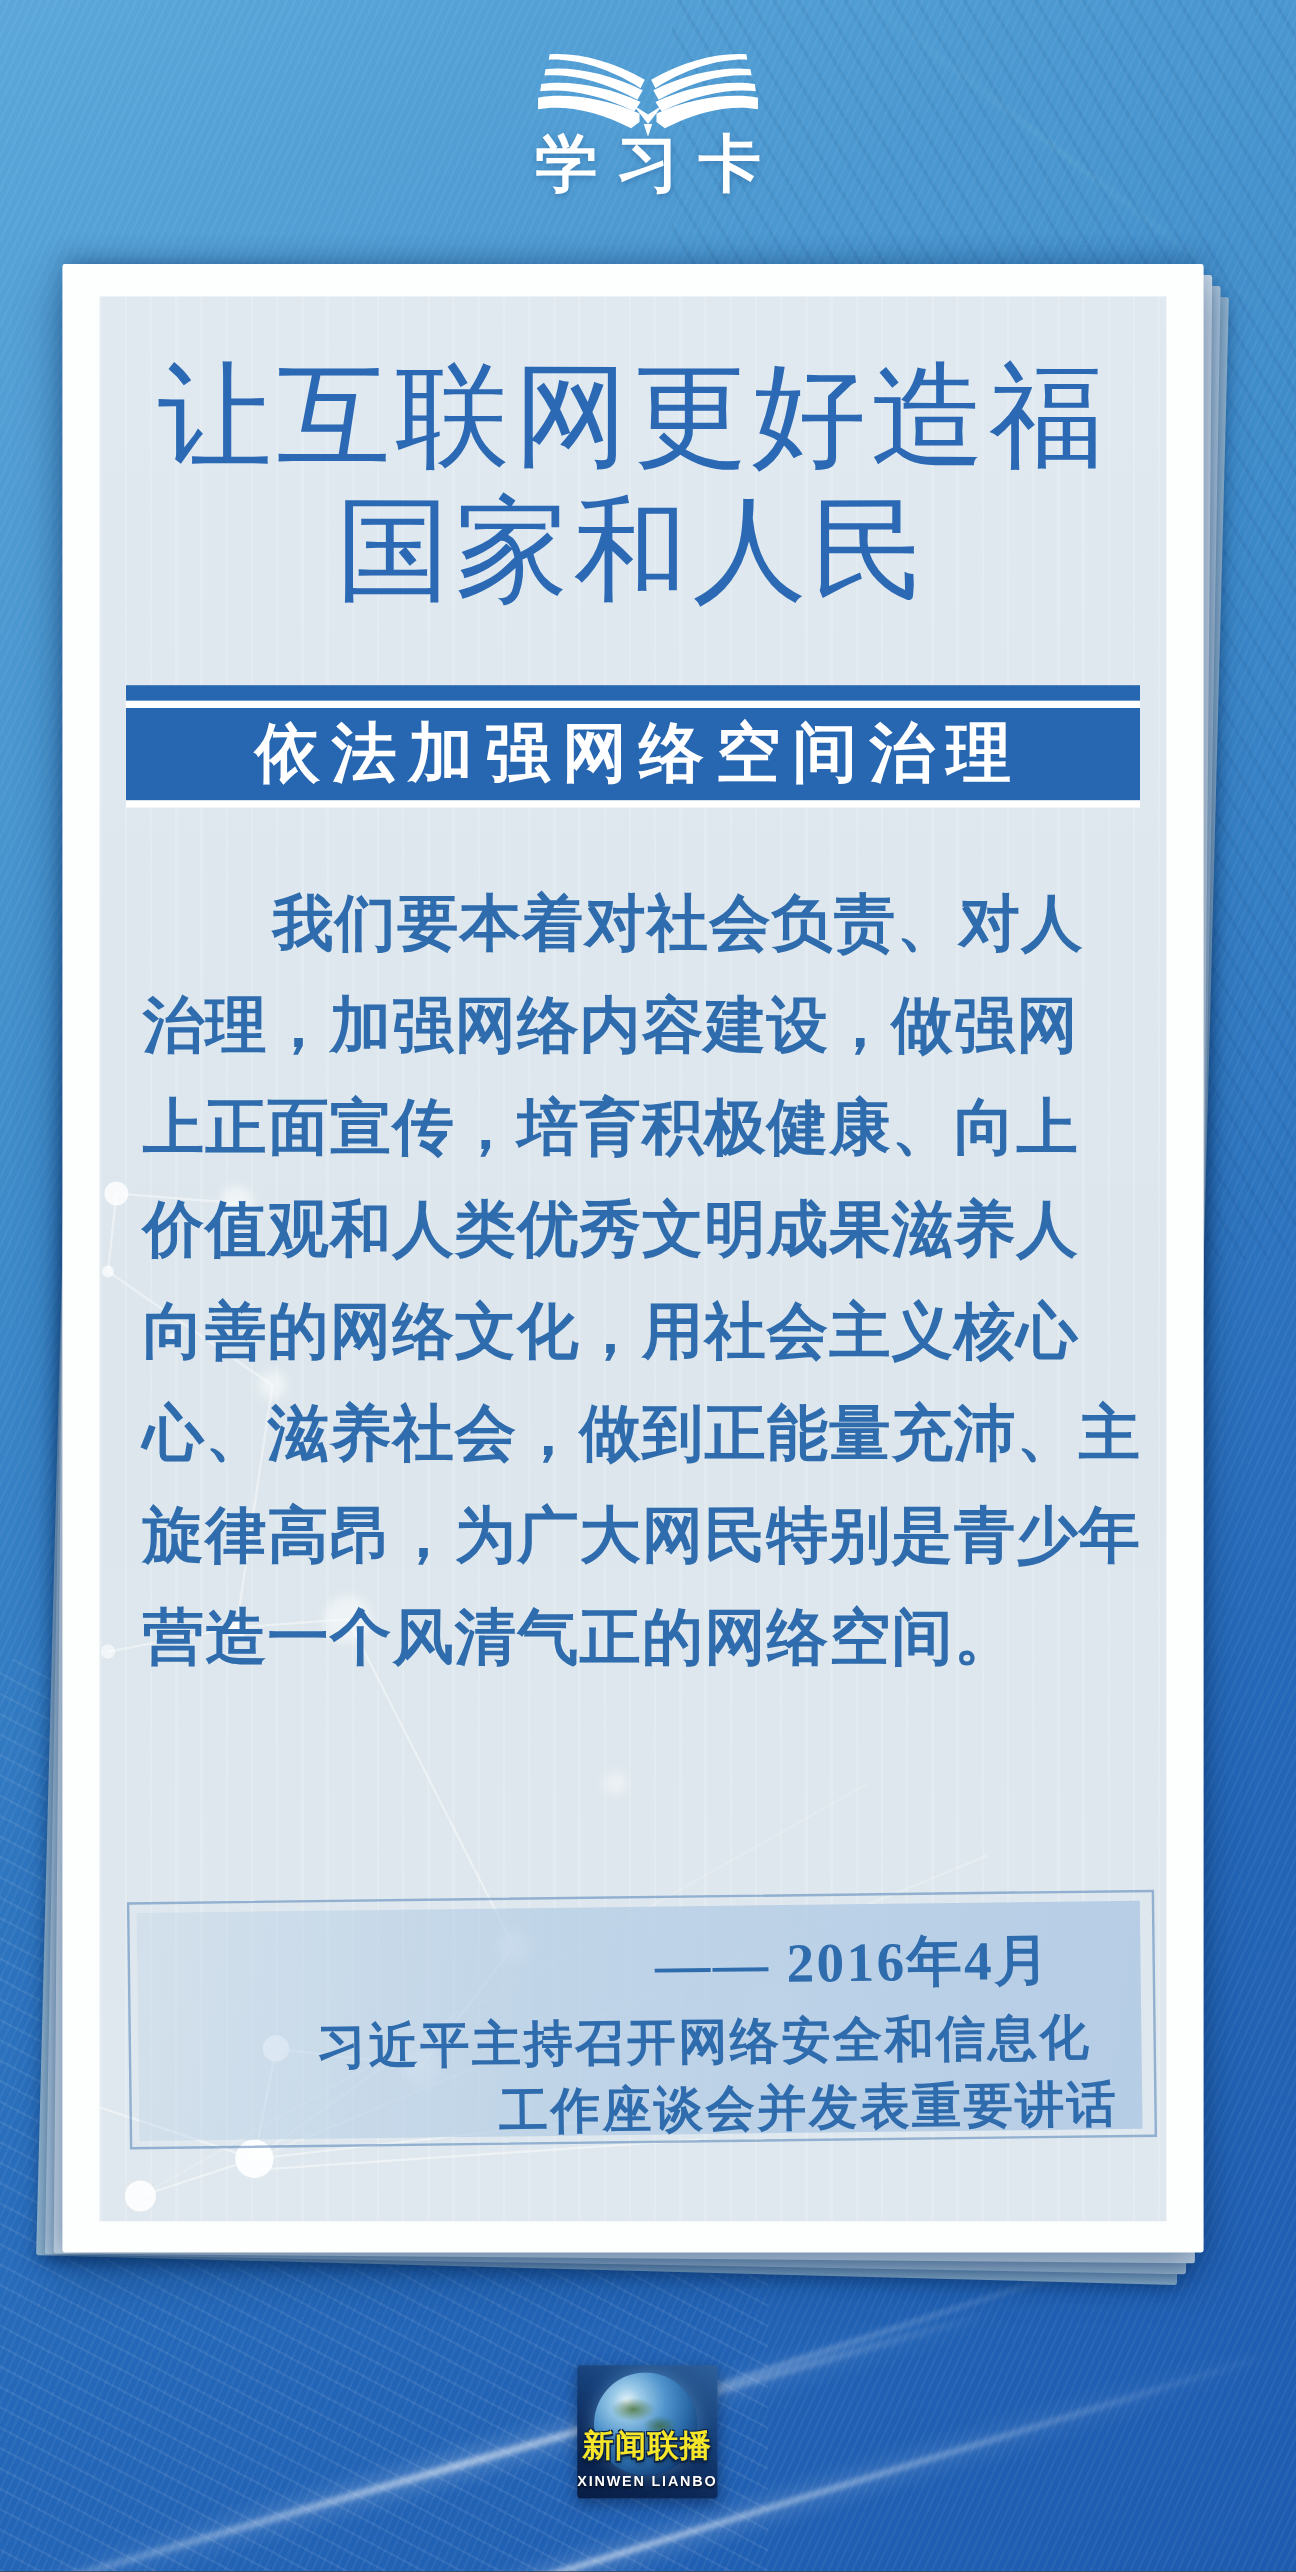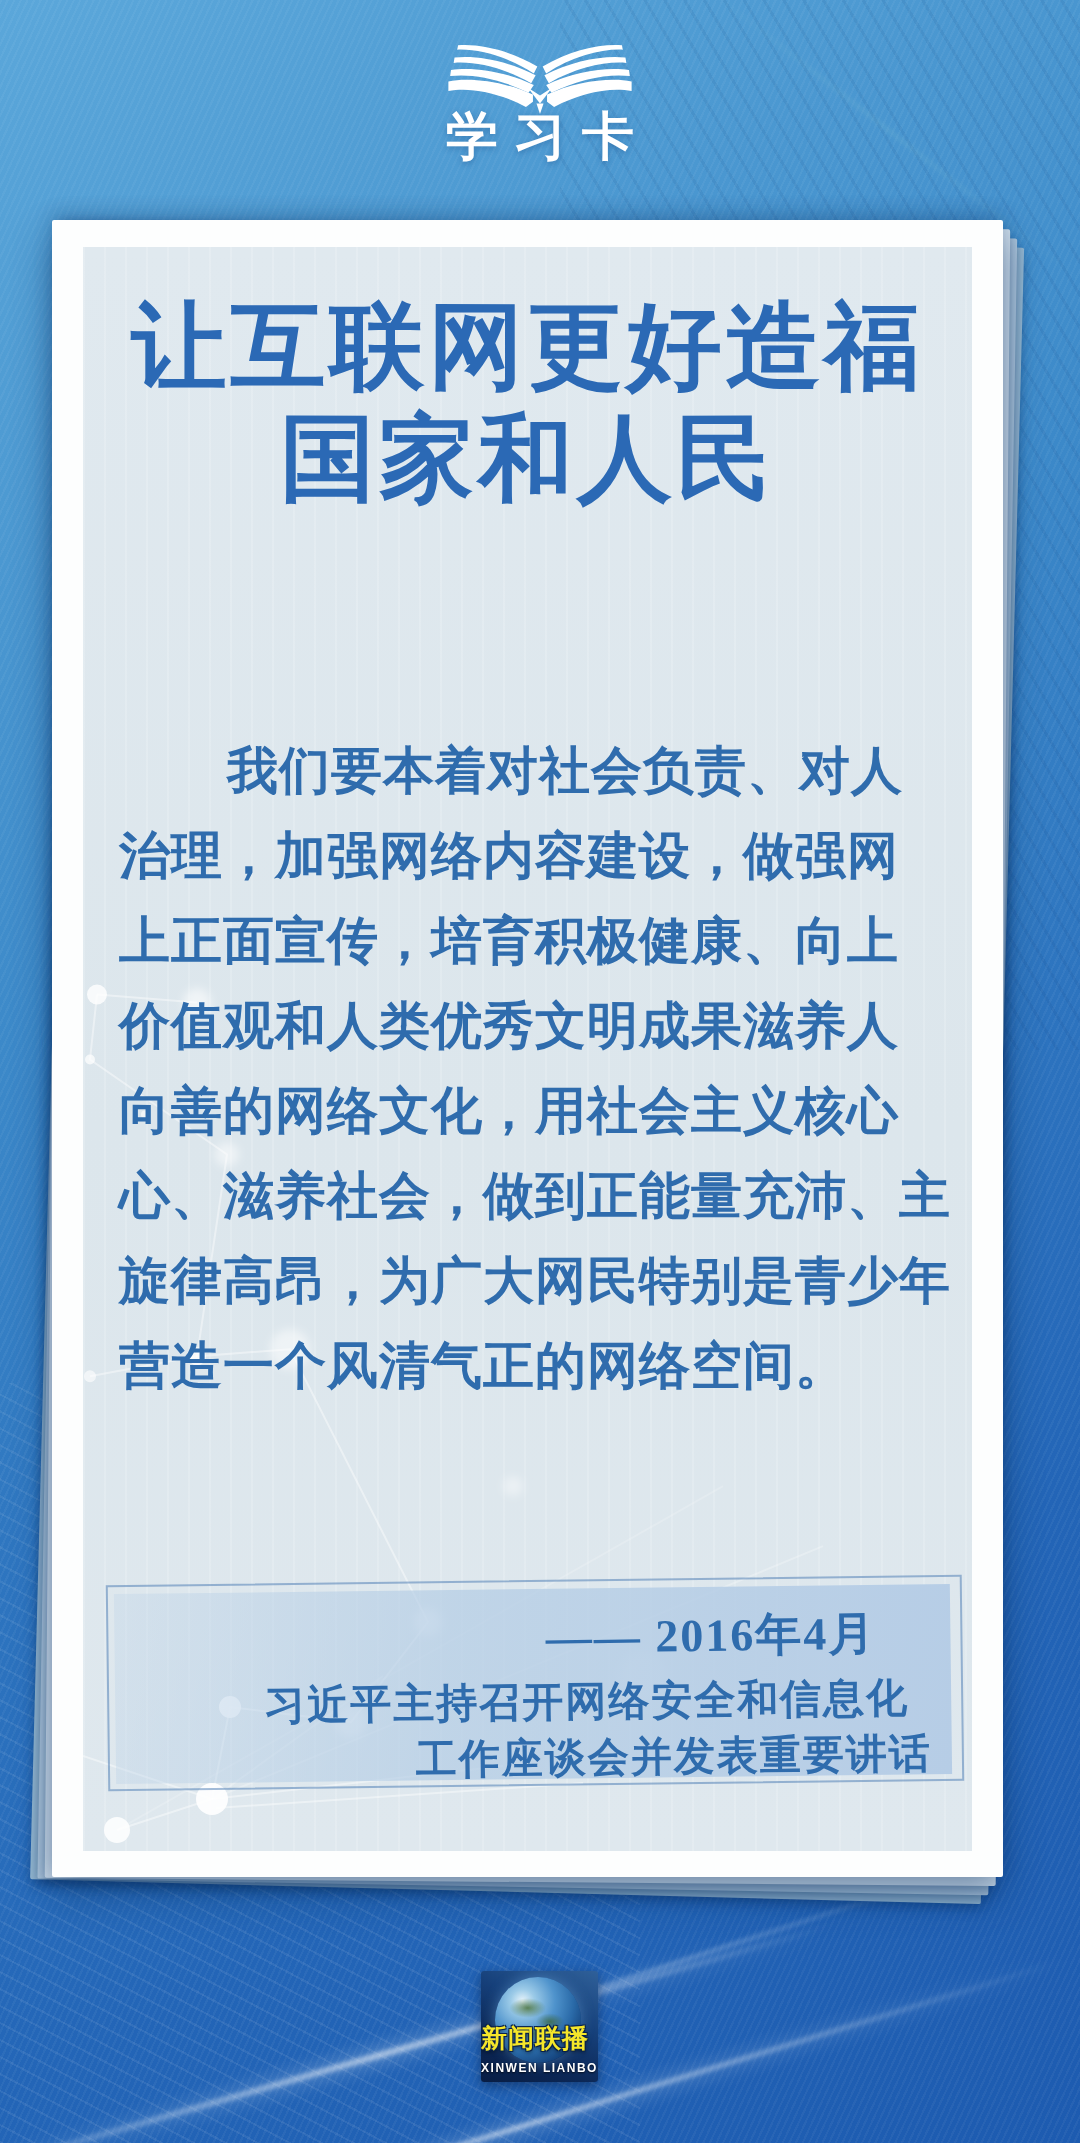--- a/index.html
+++ b/index.html
@@ -52,21 +52,21 @@
     position:absolute;left:31px;top:27px;right:31px;bottom:26px;
     background:
       repeating-linear-gradient(90deg,rgba(255,255,255,.16) 0 2px,transparent 2px 21px),
       linear-gradient(180deg,#e0e9ef 0%,#dce6ec 55%,#dfe8ee 100%);
     overflow:hidden;
   }
   .constellation{position:absolute;inset:0;width:100%;height:100%;}
 
   
   .title{position:absolute;top:44px;left:0;right:0;text-align:center;
-    color:var(--title-blue,#2b69b5);font-weight:bold;letter-spacing:4px;}
+    color:var(--title-blue,#2b69b5);font-weight:normal;letter-spacing:4px;}
   .title-line{font-size:95px;line-height:112px;}
 
   
   .banner-wrap{position:absolute;top:324px;left:22px;right:22px;}
   .bar-thin{height:13px;background:var(--accent-blue,#2766b0);}
   .bar-gap{height:6px;background:#ffffff;}
   .banner{height:77px;background:var(--accent-blue,#2766b0);
     color:#ffffff;font-size:54px;font-weight:bold;letter-spacing:10px;text-indent:10px;
     line-height:77px;text-align:center;}
   .bar-under{height:6px;background:#ffffff;}
@@ -91,21 +91,21 @@
     background:linear-gradient(205deg,#2f6099 0%,#16407a 38%,#0c2857 70%,#081d44 100%);
     box-shadow:0 4px 12px rgba(5,25,60,.5);}
   .globe{position:absolute;left:14px;top:6px;width:86px;height:86px;border-radius:50%;
     background:radial-gradient(circle at 32% 28%,#e8f4fb 0%,#9ccbe8 14%,#4f93cc 38%,#2a6aa8 60%,#123f78 80%,#0a2c5c 100%);
     box-shadow:0 0 14px rgba(120,180,230,.45);}
   .globe::before{content:"";position:absolute;inset:0;border-radius:50%;
     background:
       radial-gradient(ellipse 26px 14px at 38% 36%,rgba(75,115,62,.85),transparent 70%),
       radial-gradient(ellipse 20px 12px at 64% 52%,rgba(62,102,56,.75),transparent 70%),
       radial-gradient(ellipse 16px 10px at 44% 66%,rgba(82,122,72,.6),transparent 70%);}
-  .logo-cn{position:absolute;left:0;right:0;bottom:26px;text-align:left;
+  .logo-cn{position:absolute;left:0;right:0;bottom:26px;text-align:center;
     color:var(--logo-yellow,#f5e62a);font-size:26px;font-weight:bold;letter-spacing:1px;
     font-family:Liberation Sans, sans-serif;
     text-shadow:1px 1px 0 #0a2149,-1px 1px 0 #0a2149,1px -1px 0 #0a2149,-1px -1px 0 #0a2149,0 2px 4px rgba(0,0,0,.6);}
   .logo-en{position:absolute;left:0;right:0;bottom:7px;text-align:center;color:#ffffff;
     font-size:12px;font-weight:bold;letter-spacing:1.5px;
     font-family:"Liberation Sans","DejaVu Sans",sans-serif;
     text-shadow:0 1px 2px rgba(0,0,0,.7);}
 </style>
 </head>
 <body>
@@ -180,20 +180,26 @@
           <circle cx="34" cy="1584" r="13" fill-opacity=".85"></circle>
           <circle cx="560" cy="1430" r="24" fill-opacity=".3" filter="url(#soft)"></circle>
         </g>
       </svg>
 
       <div class="title">
         <div class="title-line">让互联网更好造福</div>
         <div class="title-line">国家和人民</div>
       </div>
 
+      <div class="banner-wrap">
+        <div class="bar-thin"></div>
+        <div class="bar-gap"></div>
+        <div class="banner">依法加强网络空间治理</div>
+        <div class="bar-under"></div>
+      </div>
 
       <div class="quote">
         <div class="quote-line indent">我们要本着对社会负责、对人</div>
         <div class="quote-line">治理，加强网络内容建设，做强网</div>
         <div class="quote-line">上正面宣传，培育积极健康、向上</div>
         <div class="quote-line">价值观和人类优秀文明成果滋养人</div>
         <div class="quote-line">向善的网络文化，用社会主义核心</div>
         <div class="quote-line">心、滋养社会，做到正能量充沛、主</div>
         <div class="quote-line">旋律高昂，为广大网民特别是青少年</div>
         <div class="quote-line">营造一个风清气正的网络空间。</div>

